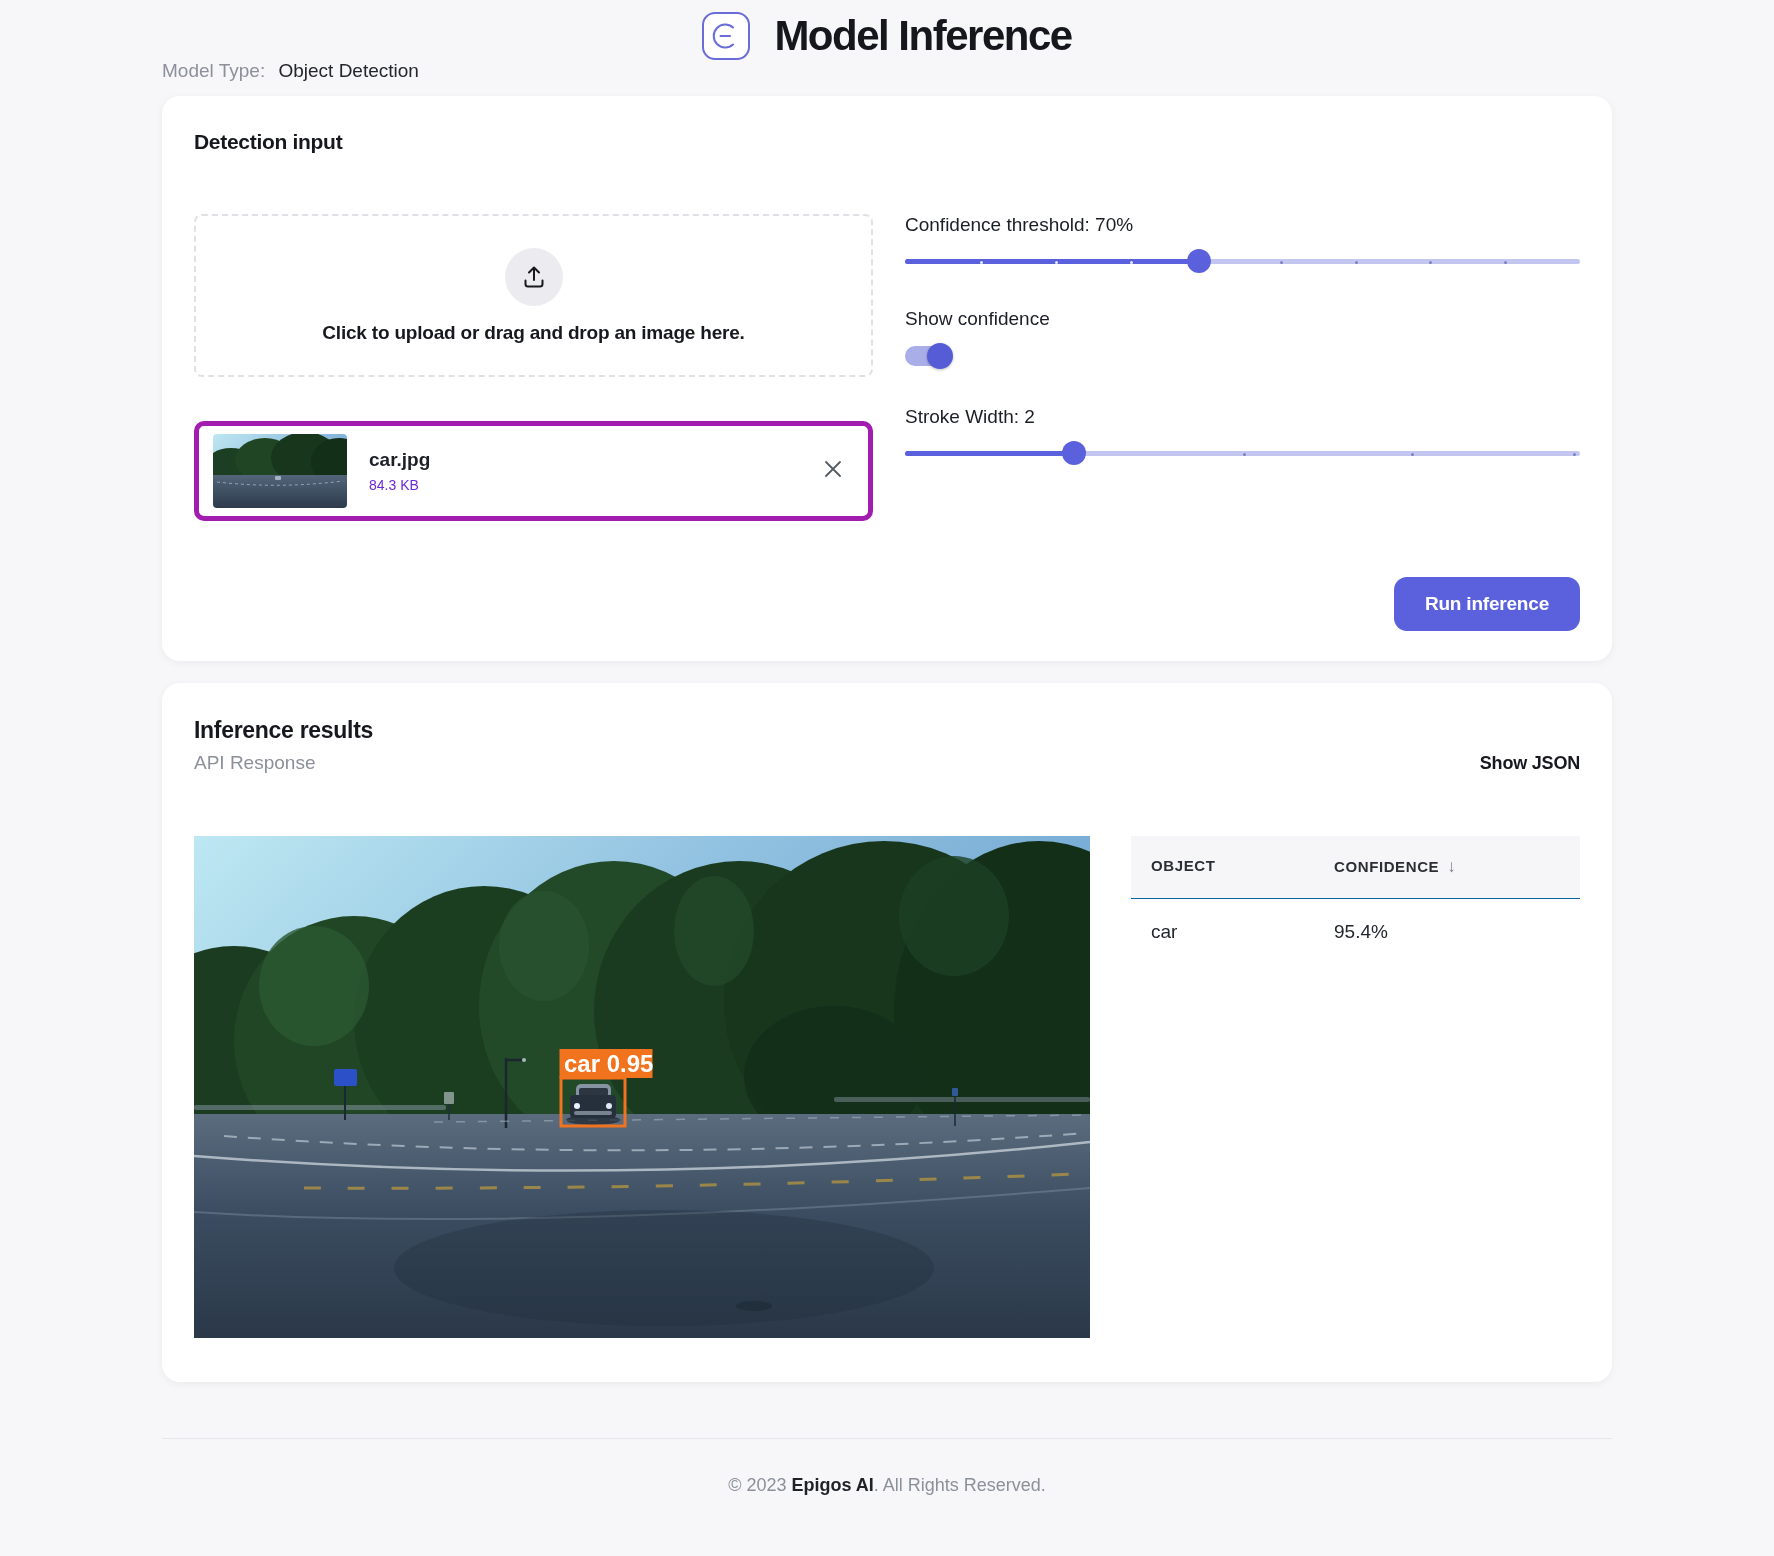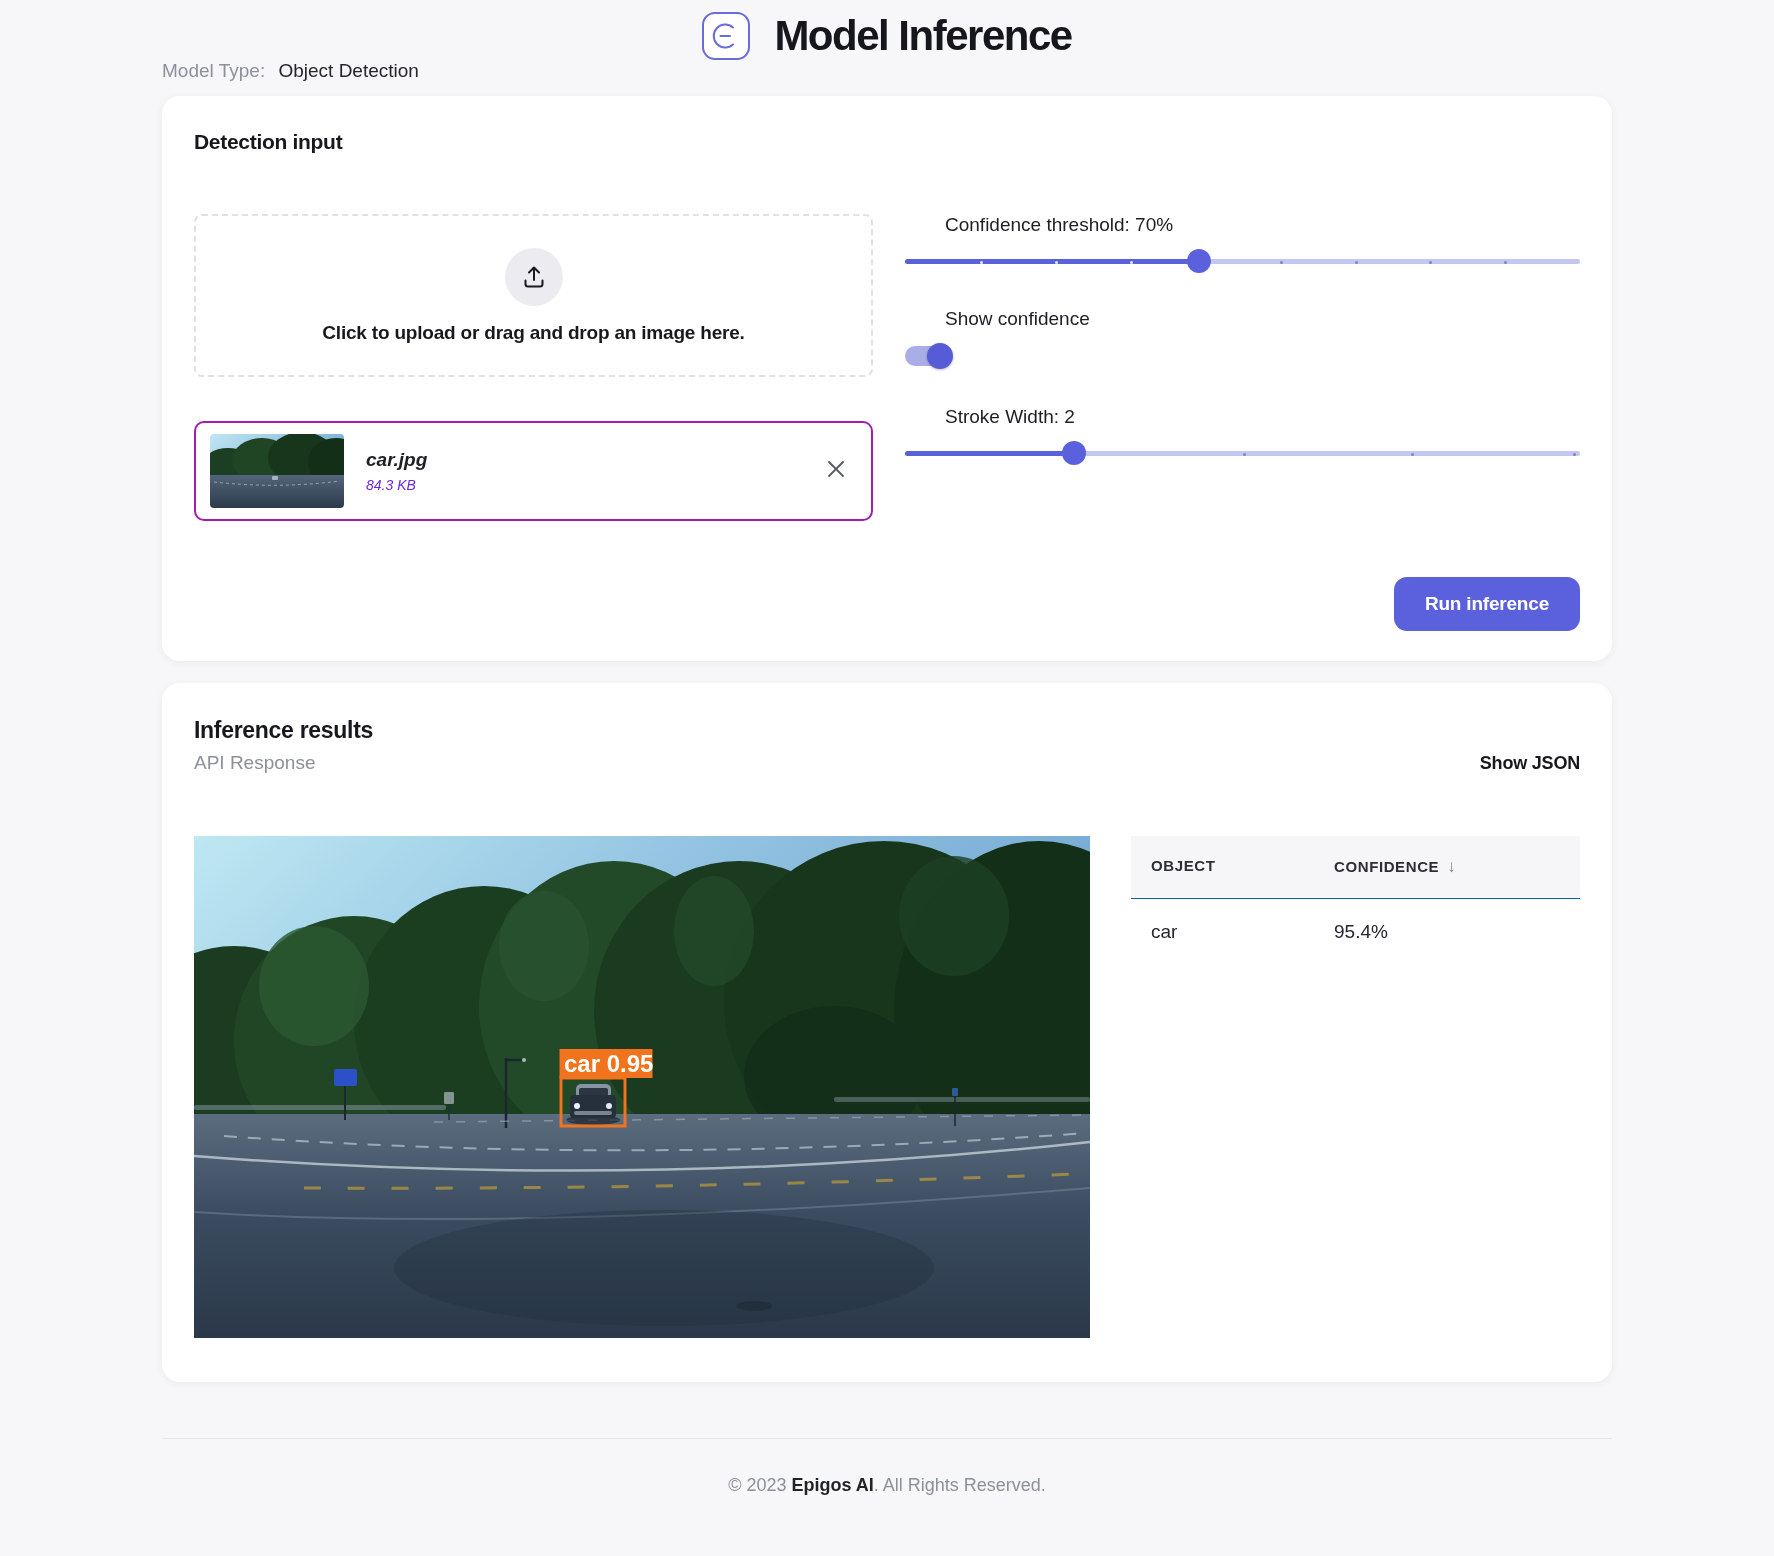--- a/index.html
+++ b/index.html
@@ -28,31 +28,31 @@
 
   
   .upload-box { border:2px dashed #e0e1e6; border-radius:8px; height:163px;
                 display:flex; flex-direction:column; align-items:center; justify-content:center;
                 gap:16px; cursor:pointer; background:#fff; }
   .upload-circle { width:58px; height:58px; border-radius:50%; background:#ececf0;
                    display:flex; align-items:center; justify-content:center; }
   .upload-text { font-size:19px; font-weight:800; letter-spacing:-0.2px; color:#17191f; }
 
   
-  .file-row { margin-top:44px; border:2px solid #a21caf; border-radius:10px; height:100px;
-              display:flex; align-items:center; padding:0 22px 0 14px; background:#fff;font-style:italic; }
+  .file-row { margin-top:44px; border:5px solid #a21caf; border-radius:10px; height:100px;
+              display:flex; align-items:center; padding:0 22px 0 14px; background:#fff; }
   .thumb { width:134px; height:74px; border-radius:4px; overflow:hidden; flex:0 0 auto; }
   .file-meta { margin-left:22px; }
   .file-name { font-size:19px; font-weight:700; color:#1c1f26; }
   .file-size { font-size:14px; color:#6d28d9; margin-top:6px; }
   .close-btn { margin-left:auto; width:26px; height:26px; border:none; background:transparent;
                cursor:pointer; color:#555a63; font-size:24px; line-height:26px; padding:0; }
 
   
-  .ctrl-label { font-size:19px; color:#1b1e24;margin-left:40px; }
+  .ctrl-label { font-size:19px; color:#1b1e24; }
   .slider { position:relative; height:26px; margin-top:12px; }
   .slider .track { position:absolute; left:0; right:0; top:11px; height:5px; border-radius:3px; background:#c3c6ef; }
   .slider .fill  { position:absolute; left:0; top:11px; height:5px; border-radius:3px; background:#5b61dd; }
   .slider .tick  { position:absolute; top:13px; width:3px; height:3px; border-radius:50%; background:#7d83c4; }
   .slider .tick.on { background:#e9eafd; }
   .slider .thumb { position:absolute; top:1px; width:24px; height:24px; border-radius:50%;
                    background:#5b61dd; cursor:pointer; }
   .gap-lg { margin-top:34px; }
   .gap-md { margin-top:36px; }
 

